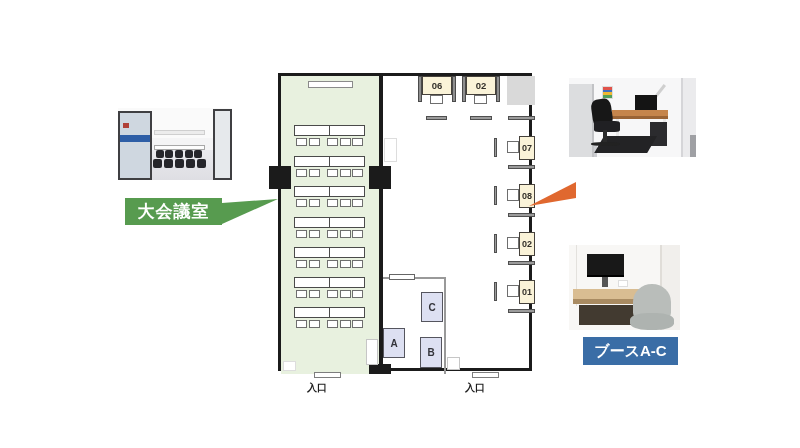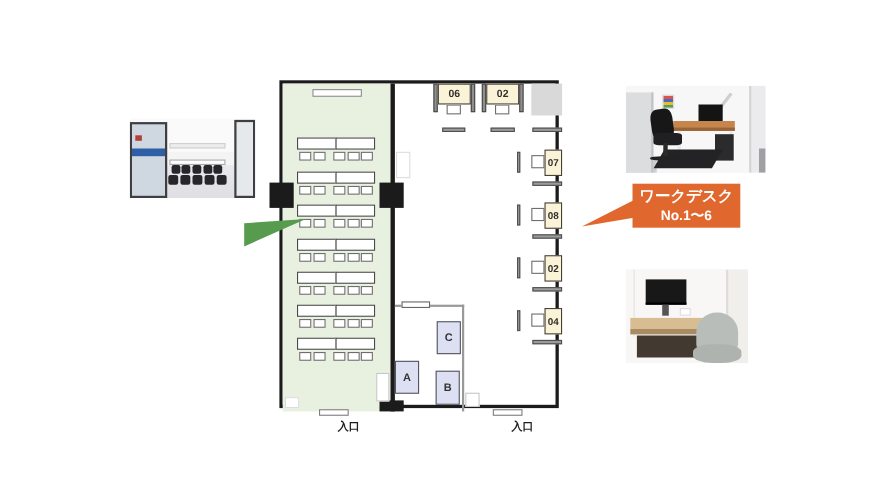--- a/index.html
+++ b/index.html
@@ -1,21 +1,21 @@
 <!DOCTYPE html>
 <html><head>
 <meta charset="utf-8">
 <style>
   html,body{margin:0;padding:0;background:#fff;}
   *{box-sizing:border-box;}
   .stage{position:relative;width:800px;height:448px;background:#fff;overflow:hidden;
          font-family:"Liberation Sans",sans-serif;}
 
   
-  .plan{position:absolute;left:254px;top:73px;width:254px;height:298px;
+  .plan{position:absolute;left:278px;top:73px;width:254px;height:298px;
         border:3px solid #1b1b1b;background:#fff;}
   .plan *{position:absolute;}
   .green-room{left:0;top:0;width:98px;height:298px;background:#e8f1df;}
   .divwall{left:98px;top:0;width:4px;height:298px;background:#1b1b1b;}
   .whiteboard{left:27px;top:5px;width:45px;height:7px;background:#fff;border:1.5px solid #8a8a8a;}
 
   
   .trow{left:13px;width:72px;height:22px;}
   .tbl{top:0;width:36px;height:11px;background:#fff;border:1.5px solid #4a4a4a;}
   .tbl.t2{left:35px;}
@@ -247,21 +247,21 @@
       <div class="desk">08</div>
     </div>
     <div class="dright" style="top:156px">
       <div class="vbar"></div>
       <div class="chair"></div>
       <div class="desk">02</div>
     </div>
     <div class="dright" style="top:204px">
       <div class="vbar"></div>
       <div class="chair"></div>
-      <div class="desk">04</div>
+      <div class="desk">01</div>
     </div>
 
     <div class="bwall" style="left:102px;top:201px;width:63px;height:2px;"></div>
     <div class="bwall" style="left:163px;top:201px;width:2px;height:97px;"></div>
     <div class="wrect" style="left:108px;top:198px;width:26px;height:6px;border-color:#666;"></div>
     <div class="booth" style="left:140px;top:216px;width:22px;height:30px;">C</div>
     <div class="booth" style="left:102px;top:252px;width:22px;height:30px;">A</div>
     <div class="booth" style="left:139px;top:261px;width:22px;height:31px;">B</div>
 
     <div class="entmark" style="left:33px;top:296px;width:27px;height:6px;"></div>
@@ -277,18 +277,16 @@
         <stop offset="0" stop-color="#3b76b5" stop-opacity="0.15"></stop>
         <stop offset="0.18" stop-color="#3b76b5" stop-opacity="1"></stop>
         <stop offset="1" stop-color="#3b76b5"></stop>
       </linearGradient>
     </defs>
     <polygon points="222,203 222,224 278,199" fill="#579b4f"></polygon>
     <polygon points="576,182 576,198 529,206" fill="#e0682f"></polygon>
     <line x1="433" y1="352.5" x2="584" y2="352.5" stroke="url(#bluefade)" stroke-width="3.5"></line>
   </svg>
 
-  <div class="lbl lbl-orange">
-    <span class="l1">ワークデスク</span>
-    <span class="l2">No.1〜6</span>
-  </div>
+  <div class="lbl lbl-green">大会議室</div>
+  <div class="lbl lbl-blue">ブースA-C</div>
 
 </div>
 
 </body></html>

